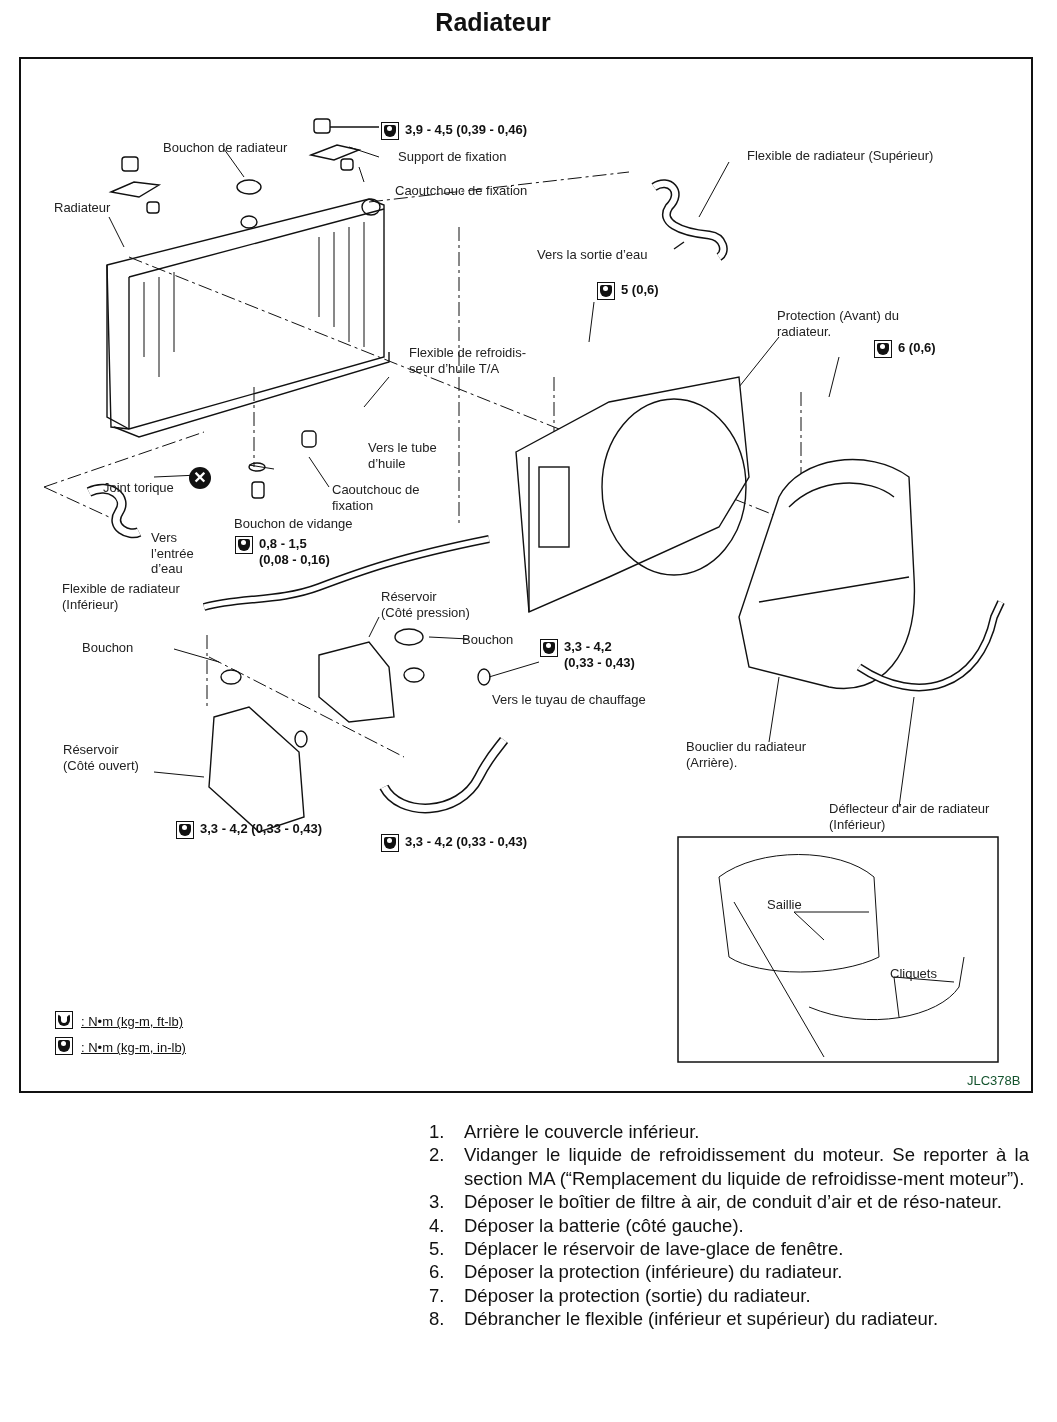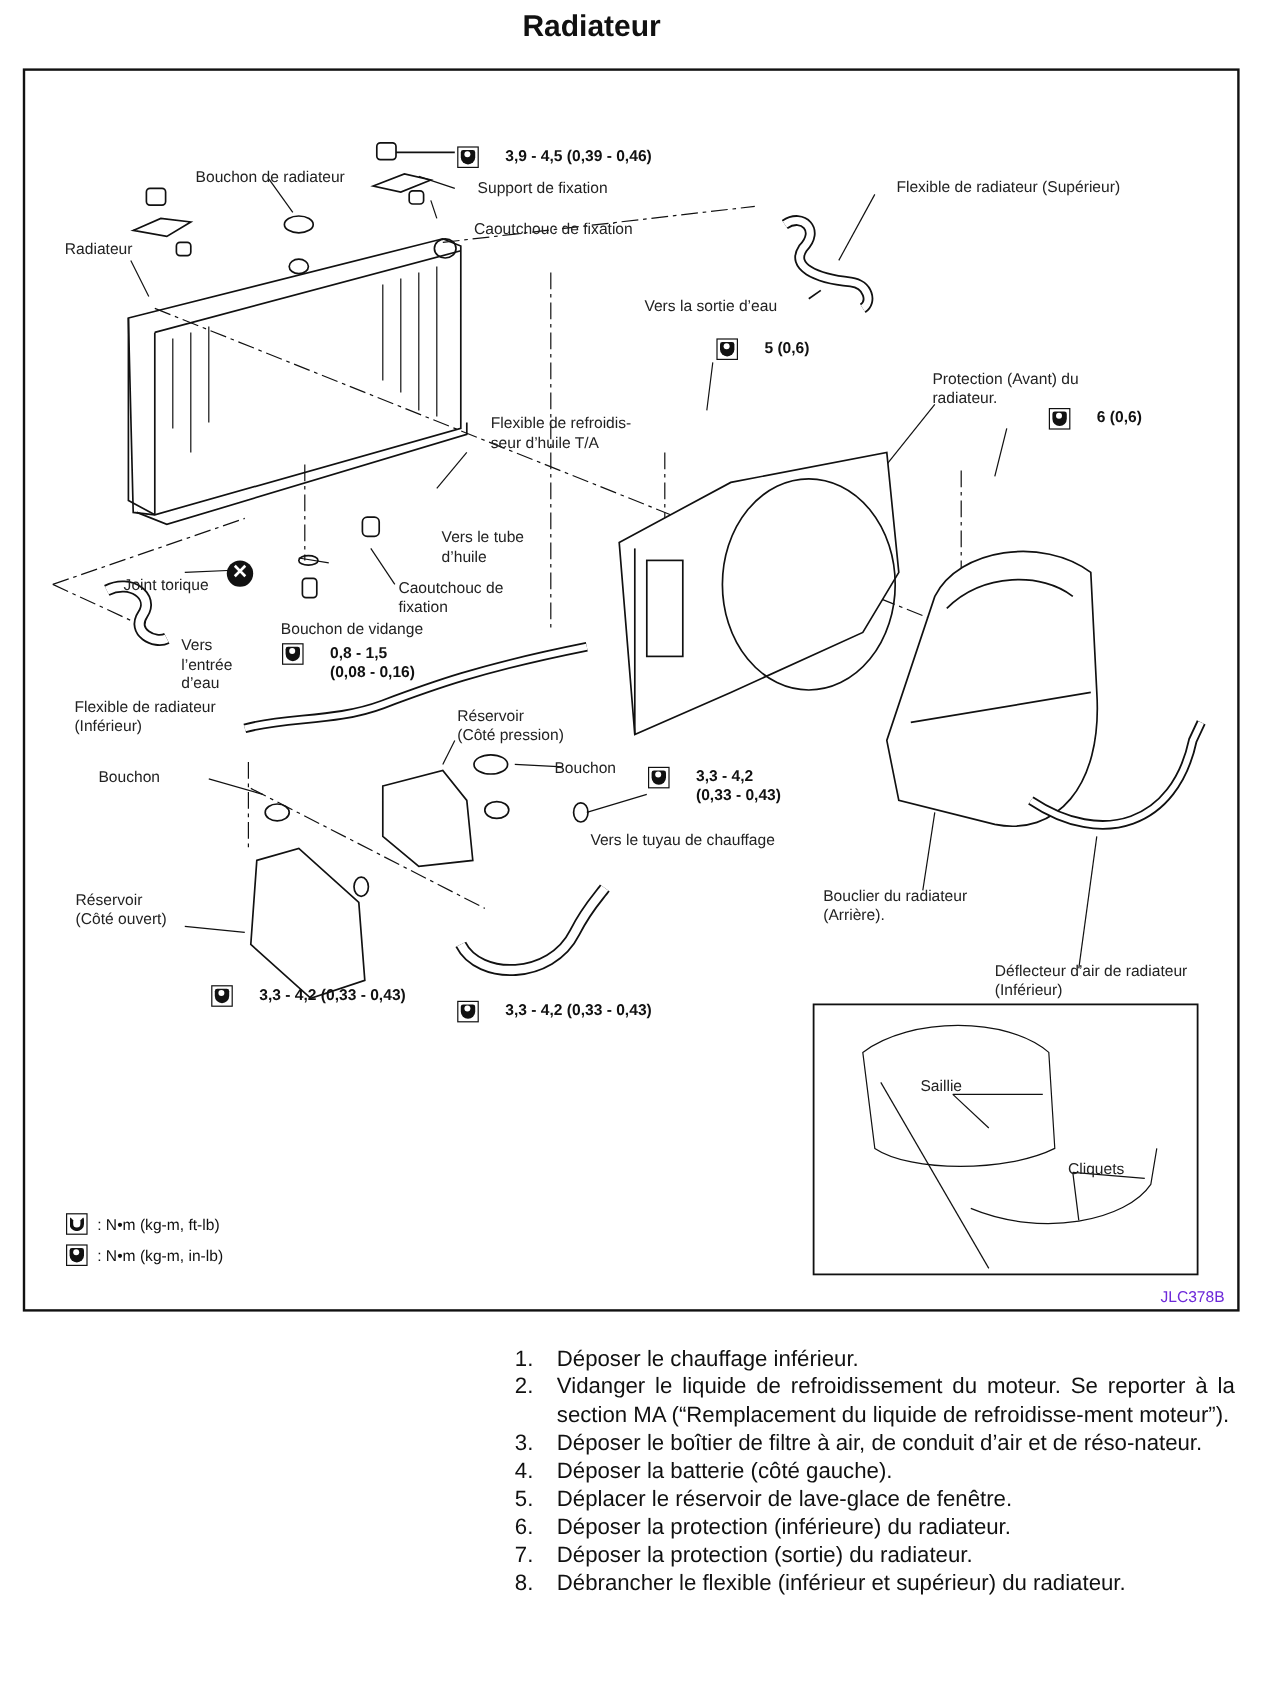--- a/index.html
+++ b/index.html
@@ -4,28 +4,28 @@
 <style>
   html, body { margin:0; padding:0; background:#fff; }
   body { width:1057px; height:1422px; position:relative; overflow:hidden;
          font-family:"Liberation Sans", sans-serif; color:#111; }
   .title { position:absolute; left:0; width:986px; top:8px; text-align:center;
            font-size:25px; font-weight:bold; }
   .frame { position:absolute; left:19px; top:57px; width:1014px; height:1036px;
            border:2px solid #111; box-sizing:border-box; }
   svg.diagram { position:absolute; left:19px; top:57px; width:1014px; height:1036px; }
   .lbl { position:absolute; font-size:13px; line-height:15.5px; white-space:nowrap; color:#222; }
-  .tq { position:absolute; font-size:13px; font-weight:bold; line-height:15.5px; white-space:nowrap; display:flex; align-items:flex-start; gap:22px; }
+  .tq { position:absolute; font-size:13px; font-weight:bold; line-height:15.5px; white-space:nowrap; display:flex; align-items:flex-start; gap:6px; }
   .wrench { width:18px; height:18px; border:1.5px solid #111; box-sizing:border-box; position:relative; flex:0 0 auto; background:#fff; }
   .wrench.fill::before { content:""; position:absolute; left:2px; top:2px; right:2px; bottom:2px; background:#111; border-radius:2px 2px 6px 6px; }
   .wrench.fill::after  { content:""; position:absolute; left:5px; top:3px; width:5px; height:5px; background:#fff; border-radius:50%; }
   .wrench.outline::before { content:""; position:absolute; left:2px; top:2px; right:2px; bottom:2px; border:3px solid #111; border-radius:3px 3px 7px 7px; border-top-color:transparent; }
   .xmark { position:absolute; width:22px; height:22px; border-radius:50%; background:#111; color:#fff; font-size:16px; font-weight:bold; line-height:22px; text-align:center; }
-  .code { position:absolute; font-size:13px; color:#6d28d9; }
-  .legend-row { position:absolute; font-size:13px; display:flex; align-items:center; gap:8px; }
+  .code { position:absolute; font-size:13px; color:#14532d; }
+  .legend-row { position:absolute; font-size:13px; display:flex; align-items:flex-end; gap:8px;text-decoration:underline; }
   .steps { position:absolute; left:429px; top:1120px; width:600px; }
   .steps h2 { margin:0 0 6px 0; font-size:21px; font-weight:bold; }
   .steps ol { margin:0; padding:0; list-style:none; font-size:18.5px; line-height:23.4px; }
   .steps li { display:flex; }
   .steps li .n { width:35px; flex:0 0 auto; }
   .steps li .t { flex:1; text-align:justify; }
 </style>
 </head>
 <body>
 
@@ -250,21 +250,21 @@
   <span class="wrench fill"></span>
   <span>: N•m  (kg-m,  in-lb)</span>
 </div>
 
 <div class="code" style="left:967px;top:1073px">JLC378B</div>
 
 <div class="steps">
   <ol>
     <li>
         <span class="n">1.</span>
-        <span class="t">Déposer le chauffage inférieur.</span>
+        <span class="t">Arrière le couvercle inférieur.</span>
       </li>
     <li>
         <span class="n">2.</span>
         <span class="t">Vidanger le liquide de refroidissement du moteur. Se reporter à la section MA (“Remplacement du liquide de refroidisse-ment moteur”).</span>
       </li>
     <li>
         <span class="n">3.</span>
         <span class="t">Déposer le boîtier de filtre à air, de conduit d’air et de réso-nateur.</span>
       </li>
     <li>

